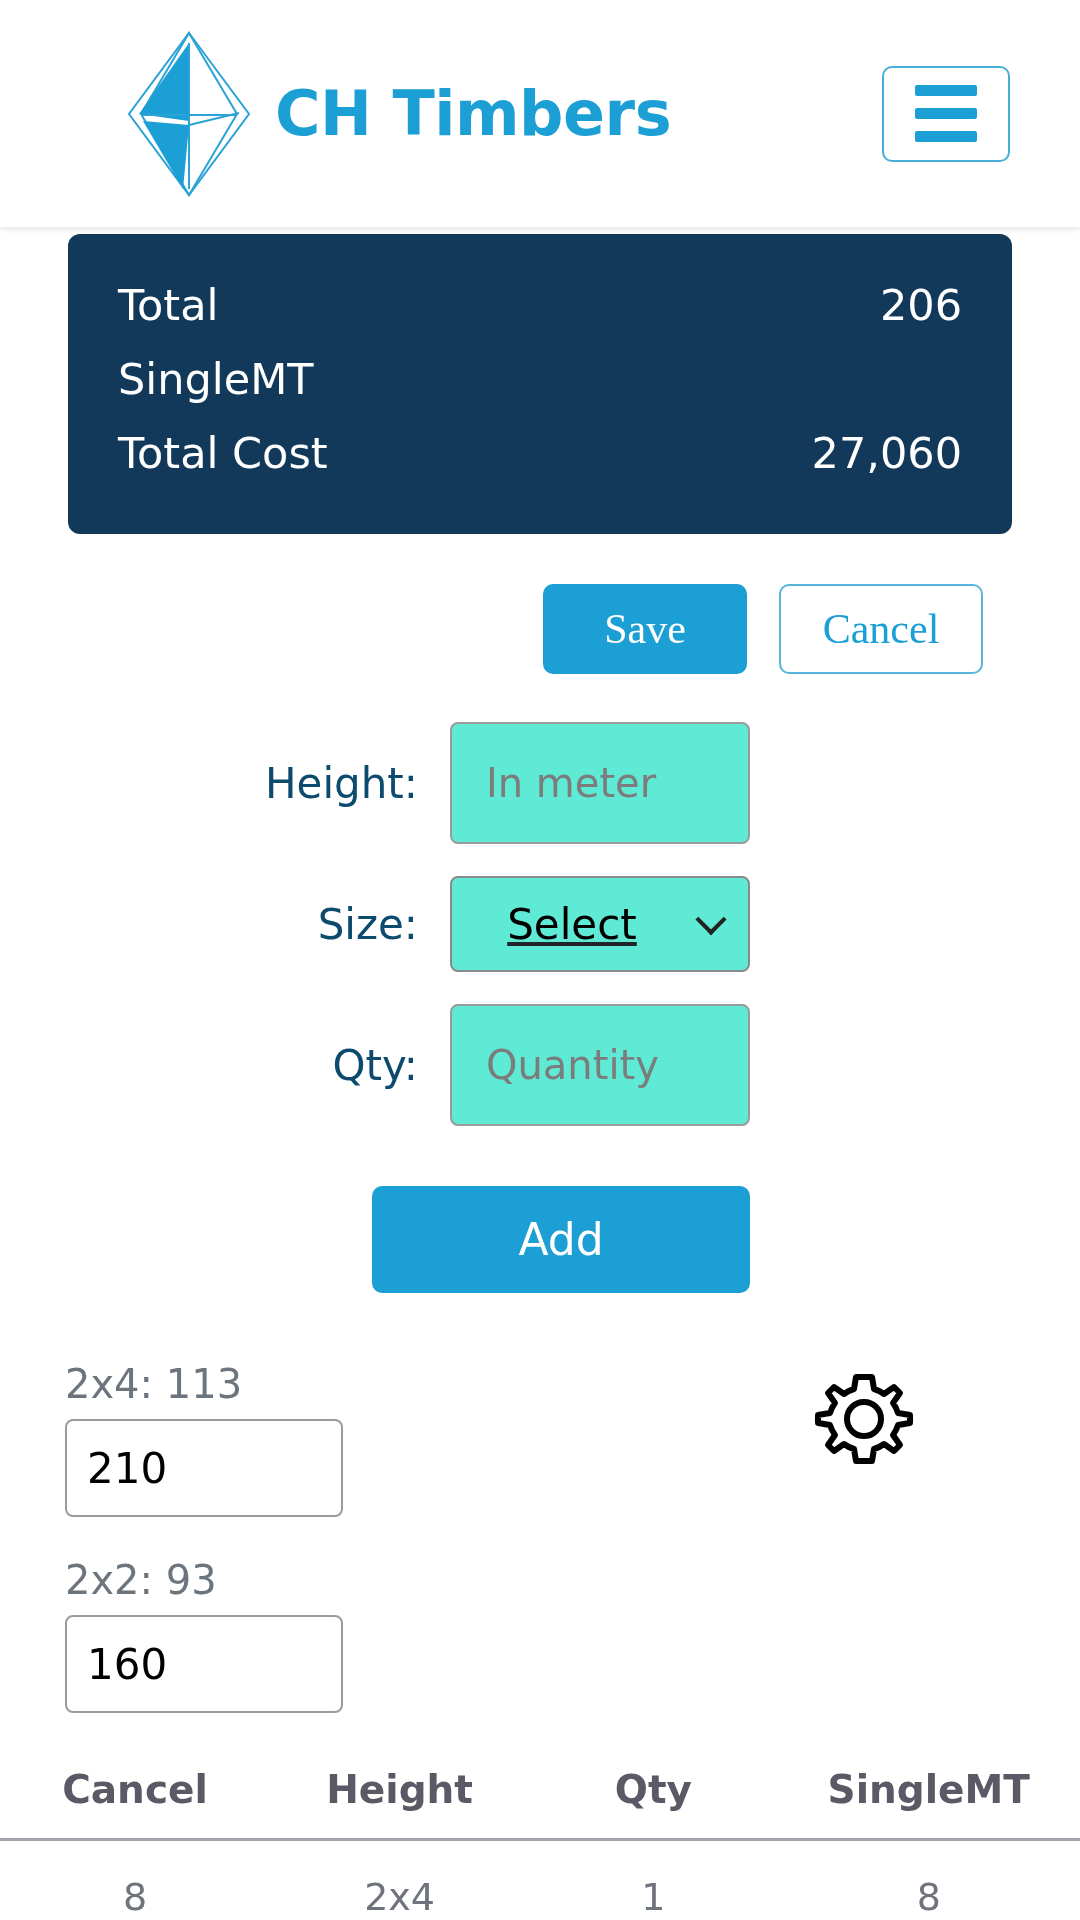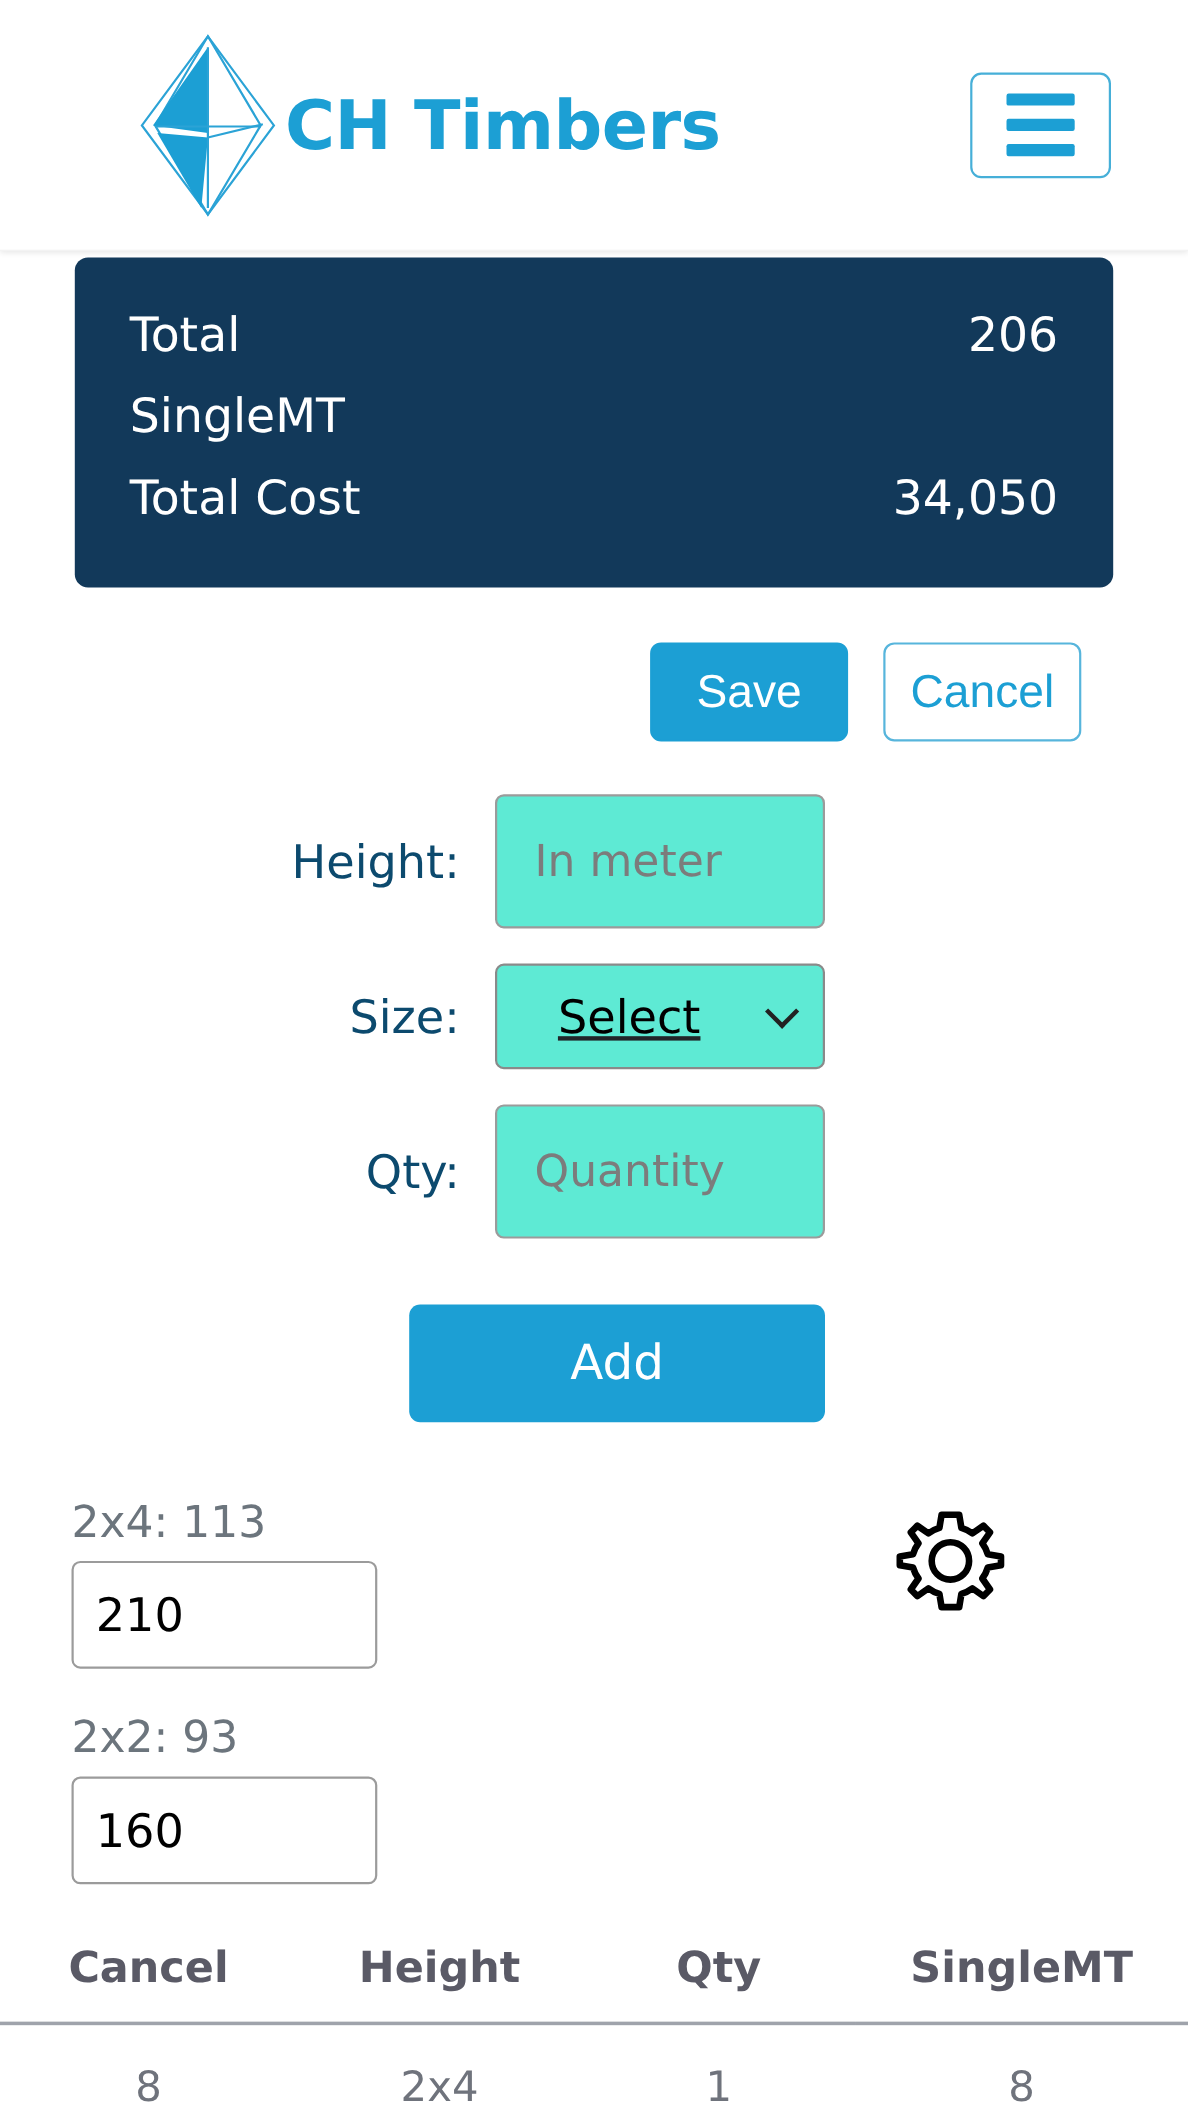--- a/index.html
+++ b/index.html
@@ -20,21 +20,21 @@
     display: flex;
     align-items: center;
     padding: 0 70px 0 0;
     box-shadow: 0 2px 5px rgba(0,0,0,0.09);
     border-bottom: 1px solid #f0f0f0;
   }
   .brand {
     display: flex;
     align-items: center;
     margin-left: 125px;
-    gap: 6px;
+    gap: 22px;
   }
   .logo-mark { width: 128px; height: 170px; display: block; flex: none; }
   .brand-name {
     color: #1C9FD4;
     font-size: 62px;
     font-weight: bold;
     letter-spacing: -0.5px;
     white-space: nowrap;
   }
   .menu-toggle {
@@ -81,25 +81,25 @@
   .summary-row .sum-value { white-space: nowrap; }
 
   
   .action-bar {
     display: flex;
     justify-content: flex-end;
     gap: 32px;
     padding: 50px 97px 0 0;
   }
   .btn {
-    font-family: Liberation Sans, sans-serif;
+    font-family: Liberation Serif, serif;
     font-size: 42px;
     border-radius: 10px;
     padding: 20px 17px;
-    width: 180px;
+    width: 204px;
     text-align: center;
     cursor: pointer;
     line-height: 1.1;
   }
   .btn-primary {
     background: #1C9FD4;
     color: #ffffff;
     border: 2px solid #1C9FD4;
   }
   .btn-outline {
@@ -276,21 +276,21 @@
     <div class="summary-row">
       <span class="sum-label">Total</span>
       <span class="sum-value">206</span>
     </div>
     <div class="summary-row no-value">
       <span class="sum-label">SingleMT</span>
 
     </div>
     <div class="summary-row">
       <span class="sum-label">Total Cost</span>
-      <span class="sum-value">34,050</span>
+      <span class="sum-value">27,060</span>
     </div>
   </section>
 
   <div class="action-bar">
     <button class="btn btn-primary">Save</button>
     <button class="btn btn-outline">Cancel</button>
   </div>
 
   <div class="entry-form">
 

